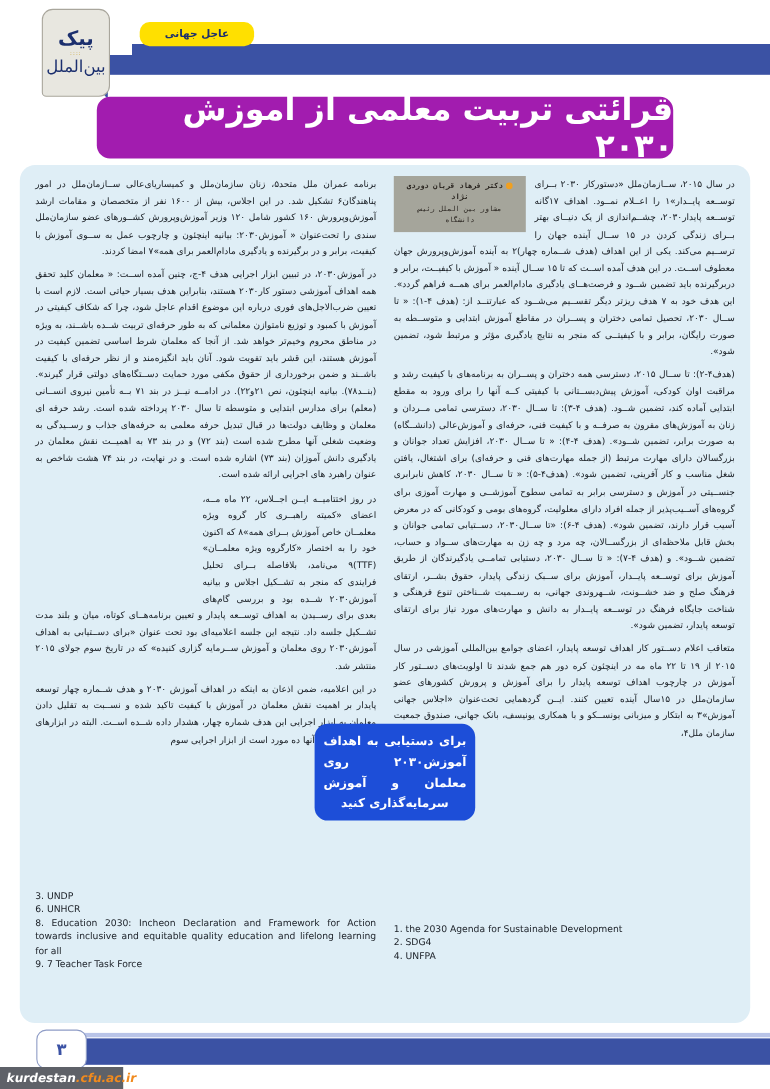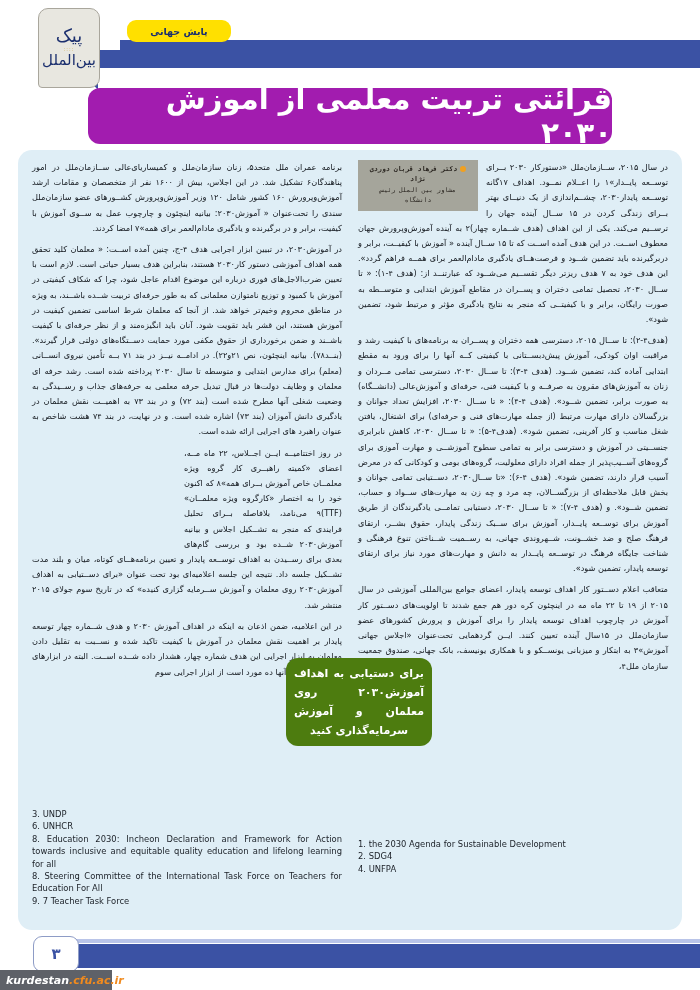--- a/index.html
+++ b/index.html
@@ -39,21 +39,21 @@
     font-size:9.5px;font-weight:bold;color:#1b2f6e;direction:rtl;
     letter-spacing:0px;
   }
   .logo-box{
     position:absolute;left:38px;top:8px;width:60px;height:78px;
     background:#e8e7e0;border:1.5px solid #a9a69c;
     border-radius:10px 10px 10px 4px;
     display:flex;flex-direction:column;align-items:center;justify-content:center;
     z-index:4;
   }
-  .logo-l1{font-size:18px;font-weight:normal;color:#1b2f6e;line-height:1;direction:rtl;text-align:right;}
+  .logo-l1{font-size:18px;font-weight:bold;color:#1b2f6e;line-height:1;direction:rtl;text-align:right;}
   .logo-dots{font-size:5px;color:#c89a18;letter-spacing:1px;margin:1px 0 0 0;}
   .logo-l2{font-size:15px;font-weight:normal;color:#1b2f6e;line-height:1.05;direction:rtl;margin-top:1px;}
 
   
   #title-bar{
     position:absolute;left:88px;top:88px;width:524px;height:56px;
     background:#a21caf;border-radius:12px;
     display:flex;align-items:center;justify-content:center;
     z-index:3;
   }
@@ -86,21 +86,21 @@
   .author-box .dot{
     display:inline-block;width:6px;height:6px;border-radius:50%;
     background:#f0a020;vertical-align:middle;margin-left:3px;
   }
   .author-box .n{font-size:6.6px;font-weight:bold;color:#241f1a;line-height:10px;}
   .author-box .r{font-size:6.3px;color:#2a2520;line-height:10px;margin-top:1px;}
 
   
   #pullquote{
     position:absolute;left:268px;top:508px;width:146px;height:88px;
-    background:#4d7c0f;border-radius:12px;
+    background:#1d4ed8;border-radius:12px;
     display:flex;align-items:center;justify-content:center;
     padding:0 8px;box-sizing:border-box;
     z-index:5;
   }
   #pullquote .pq{
     color:#ffffff;font-size:11px;font-weight:bold;line-height:19px;
     direction:rtl;text-align:justify;text-align-last:center;
   }
   .float-left-spacer{float:left;width:152px;height:92px;}
 
@@ -134,21 +134,21 @@
 </head>
 <body>
 
 <div id="header">
   <div class="hdr-bar"></div>
   <div class="hdr-bar-light"></div>
   <div class="hdr-bar2"></div>
   <div class="hdr-tail"></div>
 
   <div class="yellow-tab">
-    <span>پایش جهانی</span>
+    <span>عاجل جهانی</span>
   </div>
 
   <div class="logo-box">
     <div class="logo-l1">پیک</div>
     <div class="logo-dots">::::</div>
     <div class="logo-l2">بین‌الملل</div>
   </div>
 </div>
 
 <div id="title-bar">
@@ -181,21 +181,20 @@
   <div class="fn" id="fn-right">
     <div>1. the 2030 Agenda for Sustainable Development</div>
     <div>2. SDG4</div>
     <div>4. UNFPA</div>
   </div>
 
   <div class="fn" id="fn-left">
     <div>3. UNDP</div>
     <div>6. UNHCR</div>
     <div>8. Education 2030: Incheon Declaration and Framework for Action towards inclusive and equitable quality education and lifelong learning for all</div>
-    <div>8. Steering Committee of the International Task Force on Teachers for Education For All</div>
     <div>9. 7 Teacher Task Force</div>
   </div>
 </div>
 
 <div id="footer">
   <div class="ft-bar-light"></div>
   <div class="ft-bar"></div>
   <div class="pagenum">
     <span>۳</span>
   </div>

